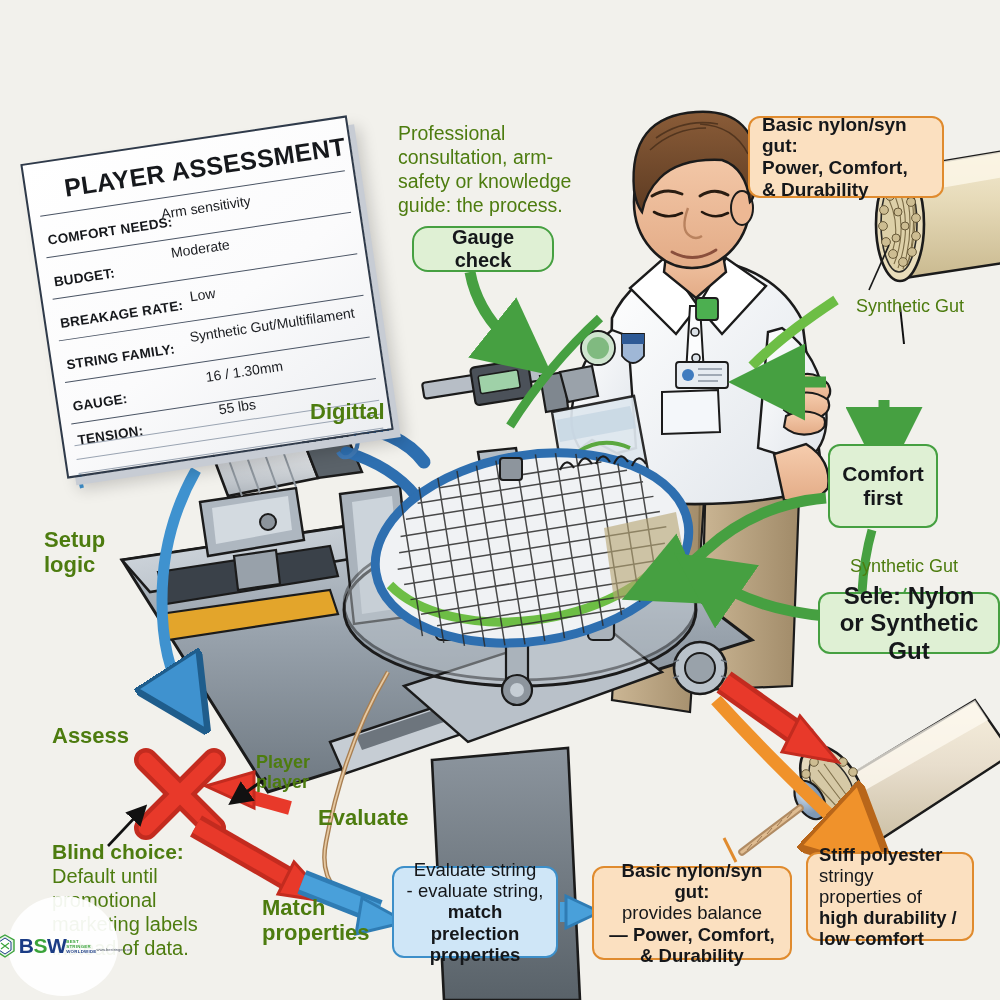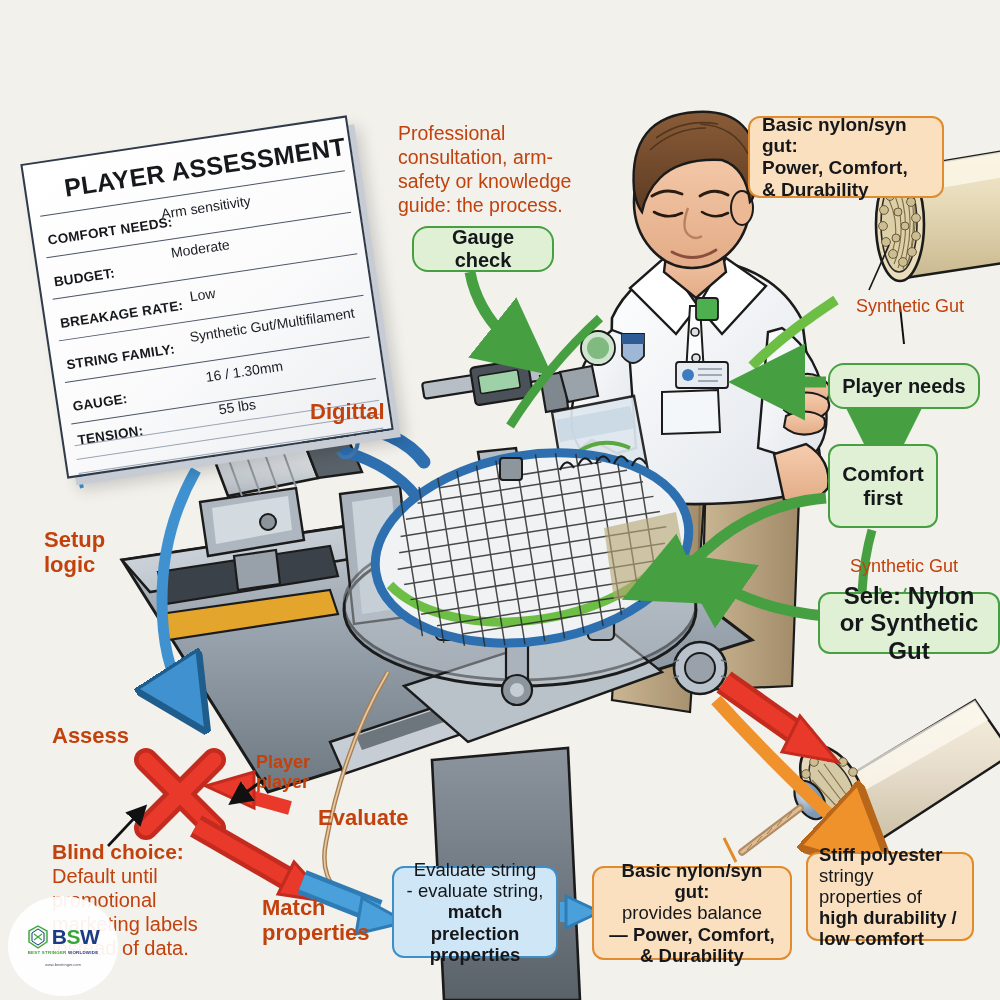--- a/index.html
+++ b/index.html
@@ -49,28 +49,28 @@
     text-align:center;
     padding:21px 9px;
   }
   .box.orange{background:#fbe0c0;border:2.5px solid #e08b2e;color:#15171a;}
   .box.green {background:#dff0d4;border:2.5px solid #46a041;color:#15171a;}
   .box.blue  {background:#cfe6f7;border:2.5px solid #3d8fc9;color:#15171a;}
   .box.pill  {border-radius:16px;}
   .box .reg{font-weight:normal;}
 
   
-  .lbl{position:absolute;font-weight:bold;color:#c2410c;line-height:1.12;}
+  .lbl{position:absolute;font-weight:bold;color:#4d7c0f;line-height:1.12;}
   .lbl.thin{font-weight:normal;}
 
   
   #bsw{
     left:8px;top:896px;width:110px;height:100px;border-radius:50%;
     background:rgba(255,255,255,.93);
-    display:flex;flex-direction:column;align-items:center;justify-content:center;
+    display:flex;align-items:center;justify-content:center;
   }
   #bsw .bsw-row{display:flex;align-items:center;gap:3px;}
   #bsw .bsw-txt{font-size:21px;font-weight:bold;letter-spacing:-.5px;}
   #bsw .bsw-b{color:#1b3c85;} #bsw .bsw-s{color:#3aa33a;} #bsw .bsw-w{color:#1b3c85;}
   #bsw .bsw-tag{font-size:4.4px;font-weight:bold;letter-spacing:.25px;margin-top:1px;}
   #bsw .bsw-tag .g{color:#3aa33a;} #bsw .bsw-tag .b{color:#1b3c85;}
   #bsw .bsw-url{font-size:4px;color:#4a5264;margin-top:7px;}
 </style>
 </head>
 <body>
@@ -519,21 +519,20 @@
   <div class="box green pill" style="left:412px;top:226px;width:142px;height:34px;font-size:20px;">Gauge check</div>
 
   <div class="box orange" style="left:748px;top:116px;width:196px;height:82px;font-size:19px;flex-direction:column;align-items:flex-start;justify-content:center;text-align:left;padding-left:12px;">
     <div>Basic nylon/syn gut:</div>
     <div>Power, Comfort,</div>
     <div>&amp; Durability</div>
   </div>
 
   <div class="lbl thin" style="left:856px;top:296px;font-size:18px;">Synthetic Gut</div>
 
-  <div class="box green pill" style="left:828px;top:363px;width:152px;height:36px;font-size:20px;">Player needs</div>
 
   <div class="box green" style="left:828px;top:444px;width:110px;height:84px;font-size:21px;flex-direction:column;">
     <div>Comfort first</div>
   </div>
 
   <div class="lbl thin" style="left:850px;top:556px;font-size:18px;">Synthetic Gut</div>
 
   <div class="box green" style="left:818px;top:592px;width:182px;height:62px;font-size:24px;flex-direction:column;">Sele: Nylon or Synthetic Gut</div>
 
   <div class="lbl" style="left:310px;top:400px;font-size:22px;">Digittal</div>

